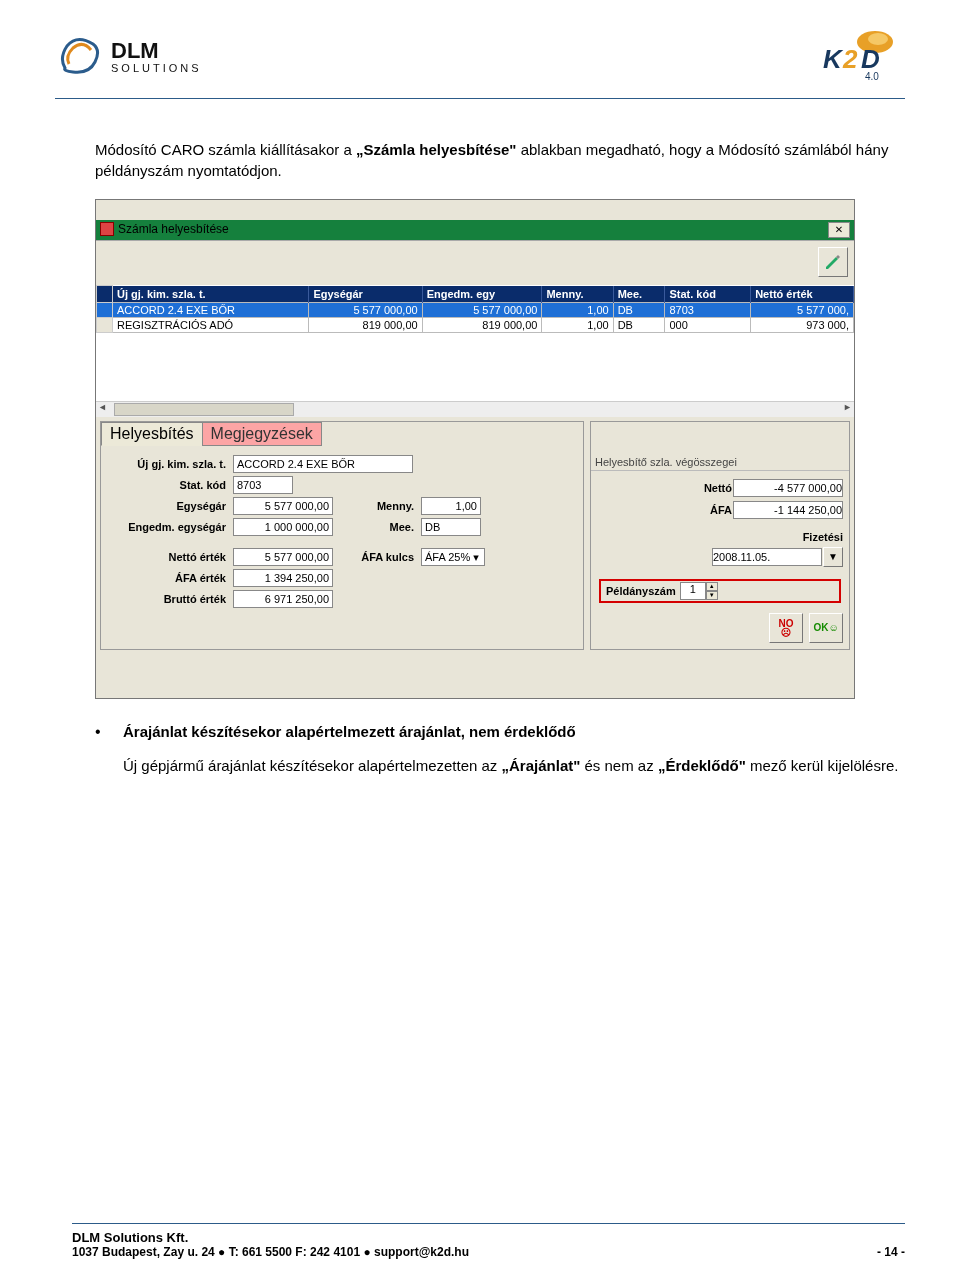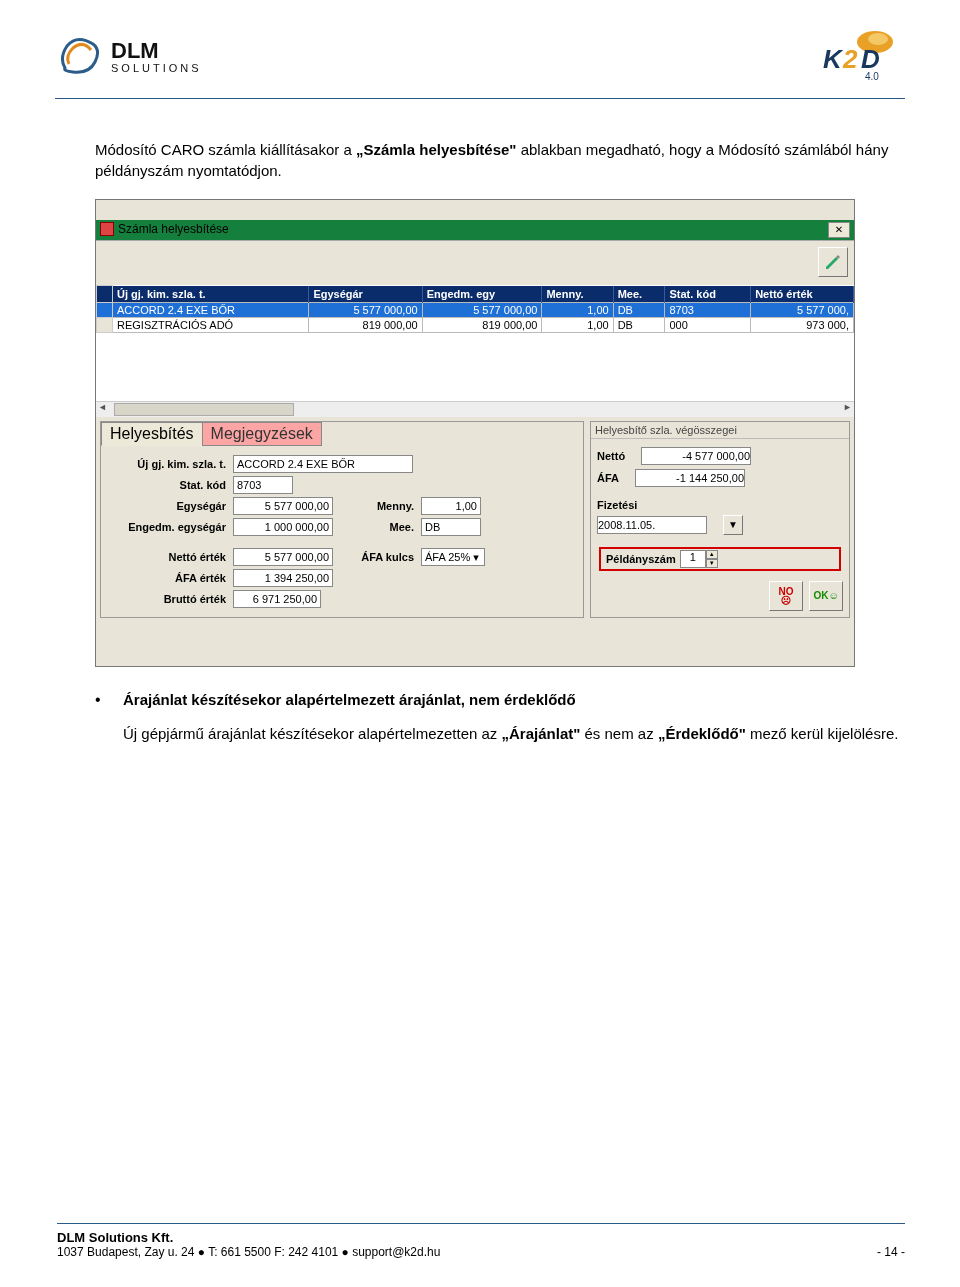--- a/index.html
+++ b/index.html
@@ -232,20 +232,21 @@
   .tab.inactive {
     background: #fca5a5;
     border-bottom: 1px solid #888;
     color: #333;
   }
   .fieldset-title {
     font-size: 11px;
     color: #444;
     padding: 2px 4px;
     border-bottom: 1px solid #bbb;
+    margin-top: 32px;
   }
   .form-pad {
     padding: 6px 8px;
   }
   .form-row {
     display: flex;
     align-items: center;
     margin: 3px 0;
     gap: 4px;
   }
@@ -261,24 +262,24 @@
     background: #fff;
     border: 1px solid #888;
     padding: 1px 3px;
     font-size: 11px;
     height: 18px;
     line-height: 15px;
   }
   .form-inp.right { text-align: right; }
   .totals-row {
     display: flex;
-    justify-content: flex-start;
+    justify-content: flex-end;
     align-items: center;
     padding: 2px 6px;
-    gap: 16px;
+    gap: 1px;
   }
   .totals-lbl {
     font-weight: bold;
     font-size: 11px;
   }
   .totals-val {
     width: 110px;
     background: #fff;
     border: 1px solid #888;
     text-align: right;
@@ -341,28 +342,29 @@
     font-weight: bold;
     font-size: 10px;
   }
   .btn.no { color: #c00; flex-direction: column; }
   .btn.ok { color: #158b00; flex-direction: row; }
   .face { font-size: 10px; line-height: 8px; }
 
   .footer {
     position: absolute;
     bottom: 28px;
-    left: 57px;
+    left: 72px;
     right: 55px;
     border-top: 1.5px solid #2c5b89;
     padding-top: 6px;
     display: flex;
     justify-content: space-between;
     align-items: flex-end;
     font-size: 12px;
+    font-weight: bold;
   }
   .footer-left b { font-size: 13px; }
   .footer-right { color: #000; }
   .bottom-bar {
     height: 44px;
     background: #e8e5d8;
   }
 </style>
 </head>
 <body>
@@ -486,21 +488,21 @@
             <div class="form-inp right" style="width:100px">5 577 000,00</div>
             <div class="form-lbl sm">ÁFA kulcs</div>
             <div class="form-inp" style="width:64px"><span>ÁFA 25%</span> ▾</div>
           </div>
           <div class="form-row">
             <div class="form-lbl">ÁFA érték</div>
             <div class="form-inp right" style="width:100px">1 394 250,00</div>
           </div>
           <div class="form-row">
             <div class="form-lbl">Bruttó érték</div>
-            <div class="form-inp right" style="width:88px">6 971 250,00</div>
+            <div class="form-inp right" style="width:100px">6 971 250,00</div>
           </div>
         </div>
       </div>
 
       <div class="lower-right">
         <div class="fieldset-title">Helyesbítő szla. végösszegei</div>
         <div style="padding:6px 0">
           <div class="totals-row">
             <span class="totals-lbl">Nettó</span>
             <div class="totals-val">-4 577 000,00</div>

